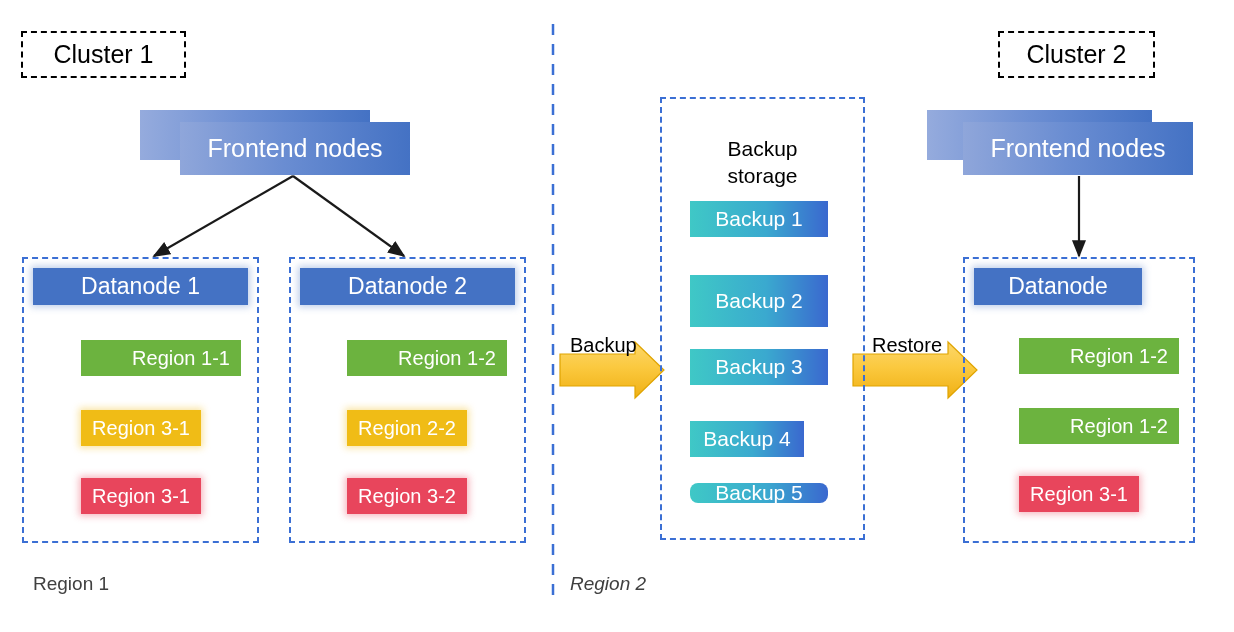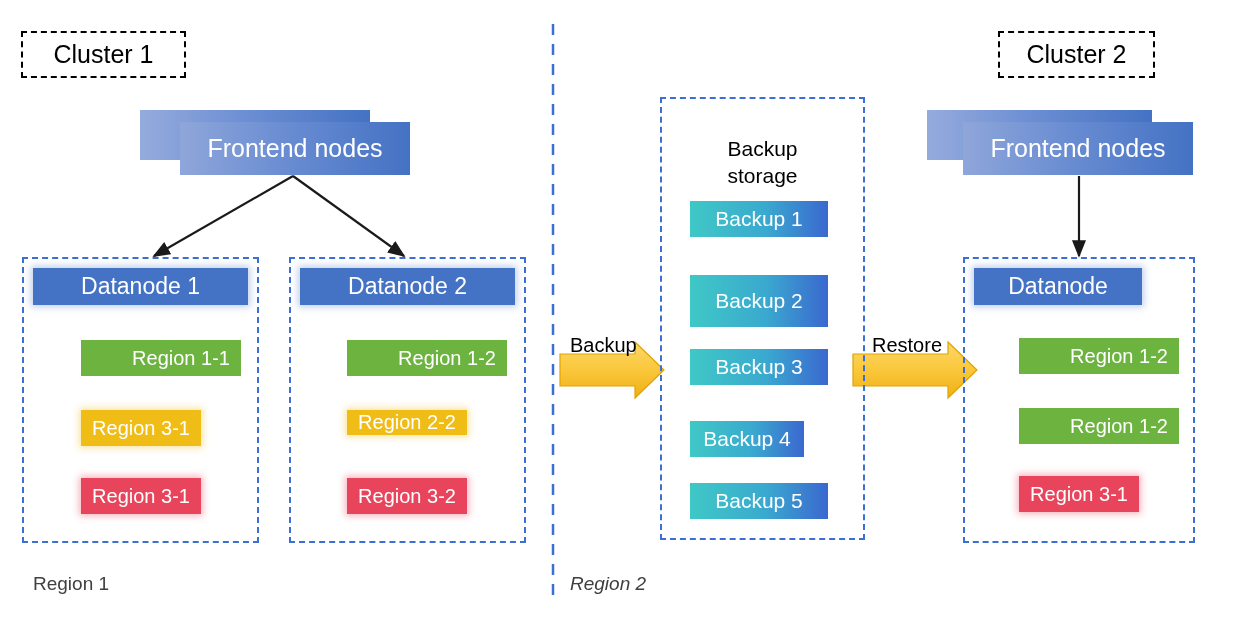--- a/index.html
+++ b/index.html
@@ -166,21 +166,21 @@
     <span>Region 3-1</span>
   </div>
 
   <div class="abs dashed-blue" style="left:289px; top:257px; width:237px; height:286px;"></div>
   <div class="abs datanode" style="left:300px; top:268px; width:215px; height:37px;">
     <span>Datanode 2</span>
   </div>
   <div class="abs region green" style="left:347px; top:340px; width:120px; height:36px;">
     <span>Region 1-2</span>
   </div>
-  <div class="abs region yellow" style="left:347px; top:410px; width:120px; height:25px;">
+  <div class="abs region yellow" style="left:347px; top:410px; width:120px; height:36px;">
     <span>Region 2-2</span>
   </div>
   <div class="abs region red" style="left:347px; top:478px; width:120px; height:36px;">
     <span>Region 3-2</span>
   </div>
 
   <div class="abs dashed-blue" style="left:660px; top:97px; width:205px; height:443px;"></div>
   <div class="abs plain-label" style="left:660px; top:110px; width:205px;">
     <span>Backup
 storage</span>
@@ -190,21 +190,21 @@
   </div>
   <div class="abs backup-chip" style="left:690px; top:275px; width:138px; height:52px;">
     <span>Backup 2</span>
   </div>
   <div class="abs backup-chip" style="left:690px; top:349px; width:138px; height:36px;">
     <span>Backup 3</span>
   </div>
   <div class="abs backup-chip" style="left:690px; top:421px; width:114px; height:36px;">
     <span>Backup 4</span>
   </div>
-  <div class="abs backup-chip" style="left:690px; top:483px; width:138px; height:36px;">
+  <div class="abs backup-chip" style="left:690px; top:483px; width:138px; height:20px;border-radius:8px;">
     <span>Backup 5</span>
   </div>
 
   <div class="abs arrow-label" style="left:570px; top:334px;">
     <span>Backup</span>
   </div>
   <div class="abs arrow-label" style="left:872px; top:334px;">
     <span>Restore</span>
   </div>
 

